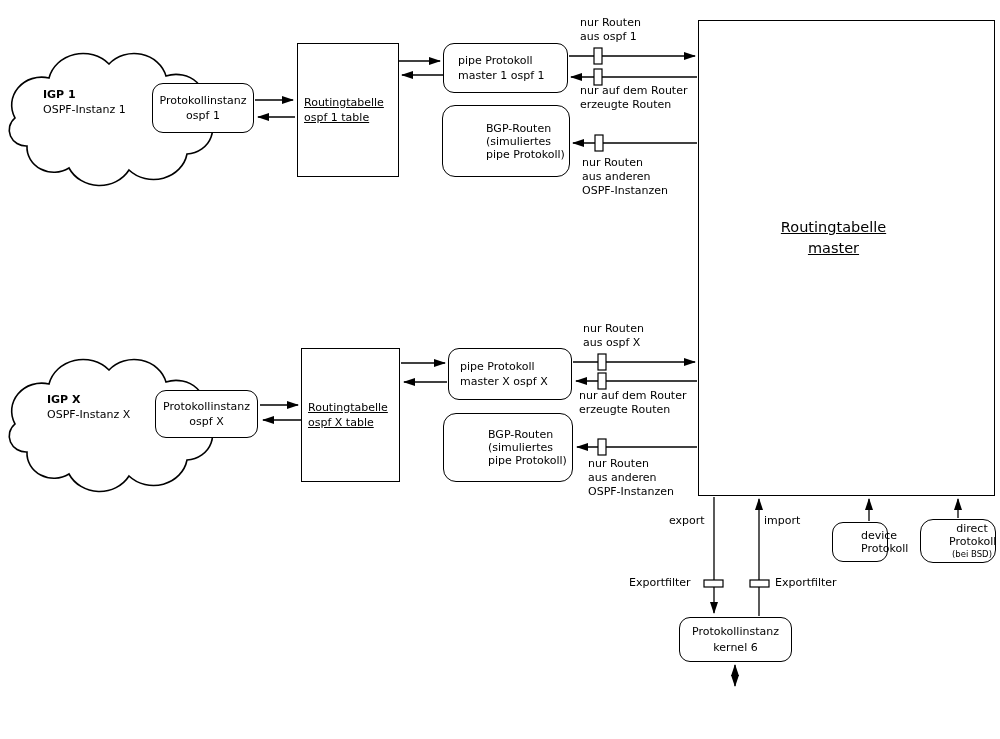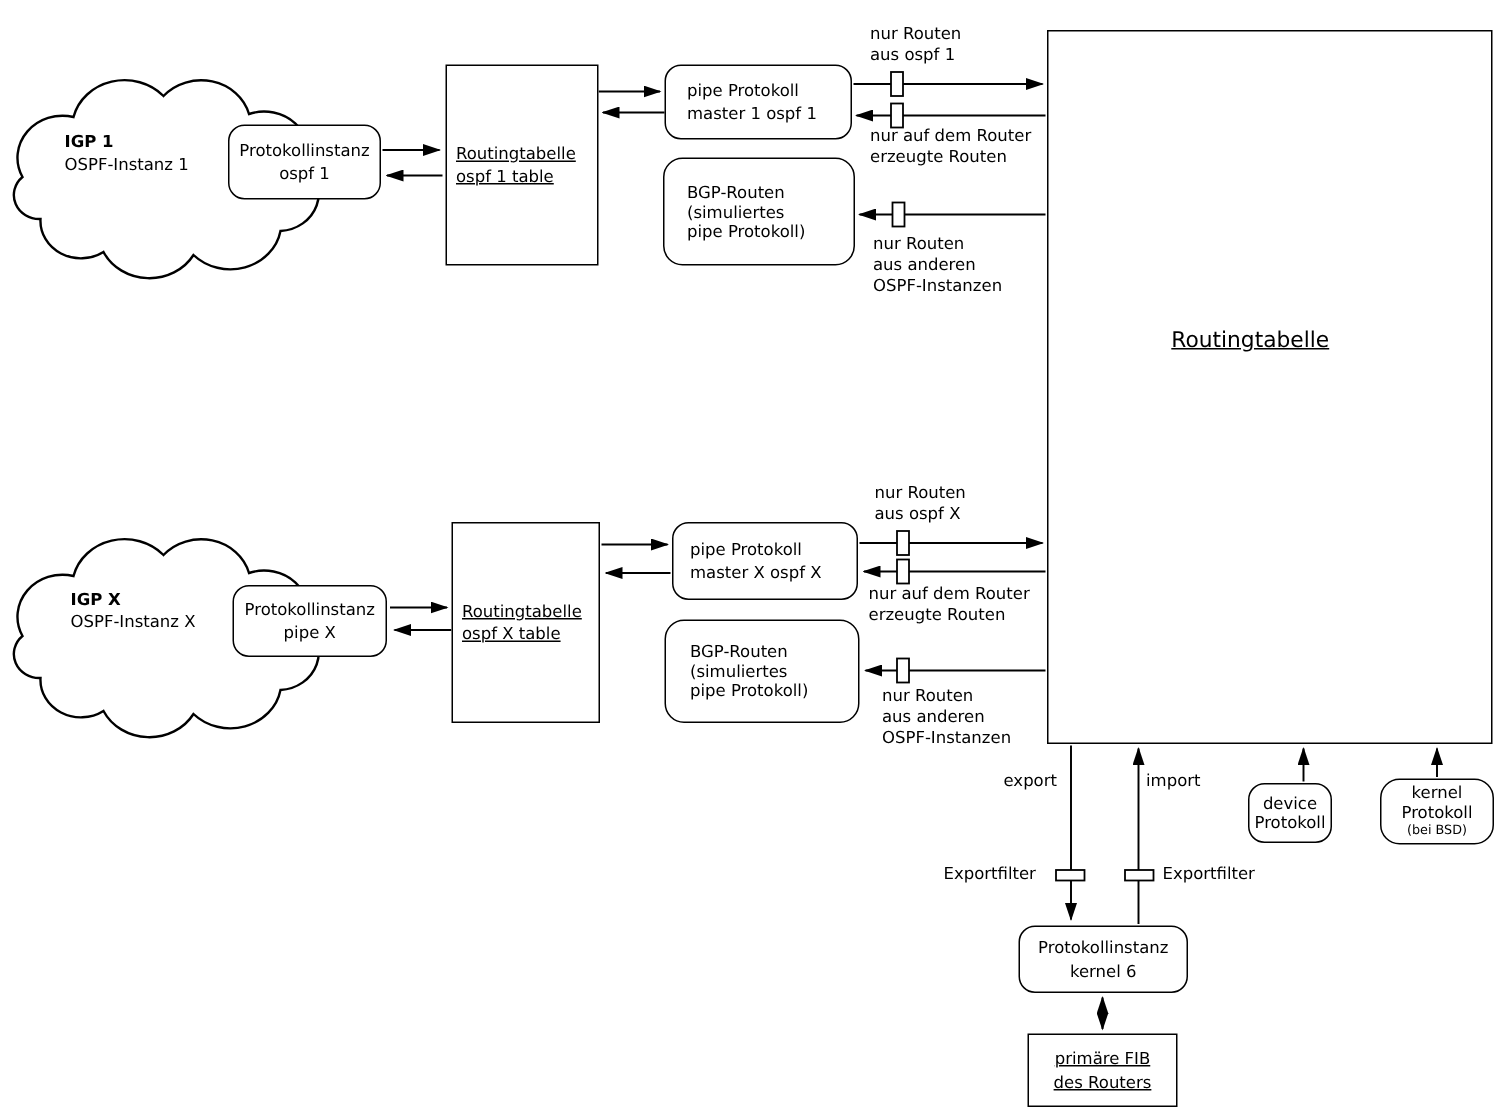--- a/index.html
+++ b/index.html
@@ -23,21 +23,21 @@
     position:relative;left:-13px;margin-top:196px;width:100%;
     font-size:14.5px;line-height:21px;text-align:center;
   }
   .master-title span{display:block;}
   .label{position:absolute;font-size:11px;line-height:14px;z-index:2;}
   .label span{display:block;white-space:nowrap;}
   .cloud-label{position:absolute;font-size:11px;line-height:14.5px;z-index:2;}
   .cloud-label span{display:block;white-space:nowrap;}
   .cloud-label .b{font-weight:bold;}
   .small{font-size:8.5px;line-height:10px;}
-  .lh13 span{line-height:13px;}
+  .lh13 span{line-height:13px;margin-left:28px;}
 </style>
 </head>
 <body>
 
 <div class="canvas">
 
   <svg class="layer" width="1000" height="739" viewBox="0 0 1000 739">
     <defs>
       <marker id="ah" viewBox="0 0 12 8" refX="11" refY="4" markerWidth="12" markerHeight="8" orient="auto-start-reverse" markerUnits="userSpaceOnUse">
         <path d="M0,0 L12,4 L0,8 Z" fill="#000" stroke="none"></path>
@@ -108,56 +108,53 @@
     <span>master 1 ospf 1</span>
   </div>
   <div class="box rounded leftal lh13" style="left:442px;top:105px;width:128px;height:72px;padding-left:15px;border-radius:13px">
     <span>BGP-Routen</span>
     <span>(simuliertes</span>
     <span>pipe Protokoll)</span>
   </div>
 
   <div class="box rounded center" style="left:155px;top:390px;width:103px;height:48px">
     <span>Protokollinstanz</span>
-    <span>pipe X</span>
+    <span>ospf X</span>
   </div>
   <div class="box rect2 leftal" style="left:301px;top:348px;width:99px;height:134px;padding-left:6px">
     <span>Routingtabelle</span>
     <span>ospf X table</span>
   </div>
   <div class="box rounded leftal" style="left:448px;top:348px;width:124px;height:52px;padding-left:11px">
     <span>pipe Protokoll</span>
     <span>master X ospf X</span>
   </div>
   <div class="box rounded leftal lh13" style="left:443px;top:413px;width:130px;height:69px;padding-left:16px;border-radius:13px">
     <span>BGP-Routen</span>
     <span>(simuliertes</span>
     <span>pipe Protokoll)</span>
   </div>
 
   <div class="box rect2 master" style="left:698px;top:20px;width:297px;height:476px">
     <div class="master-title">
       <span>Routingtabelle</span>
+      <span>master</span>
     </div>
   </div>
 
   <div class="box rounded center" style="left:679px;top:617px;width:113px;height:45px">
     <span>Protokollinstanz</span>
     <span>kernel 6</span>
   </div>
-  <div class="box rect2 center" style="left:685px;top:689px;width:100px;height:49px">
-    <span>primäre FIB</span>
-    <span>des Routers</span>
-  </div>
   <div class="box rounded center lh13" style="left:832px;top:522px;width:56px;height:40px">
     <span>device</span>
     <span>Protokoll</span>
   </div>
   <div class="box rounded center lh13" style="left:920px;top:519px;width:76px;height:44px;border-radius:13px">
-    <span>kernel</span>
+    <span>direct</span>
     <span>Protokoll</span>
     <span class="small">(bei BSD)</span>
   </div>
 
   <div class="label" style="left:580px;top:16px">
     <span>nur Routen</span>
     <span>aus ospf 1</span>
   </div>
   <div class="label" style="left:580px;top:84px">
     <span>nur auf dem Router</span>

